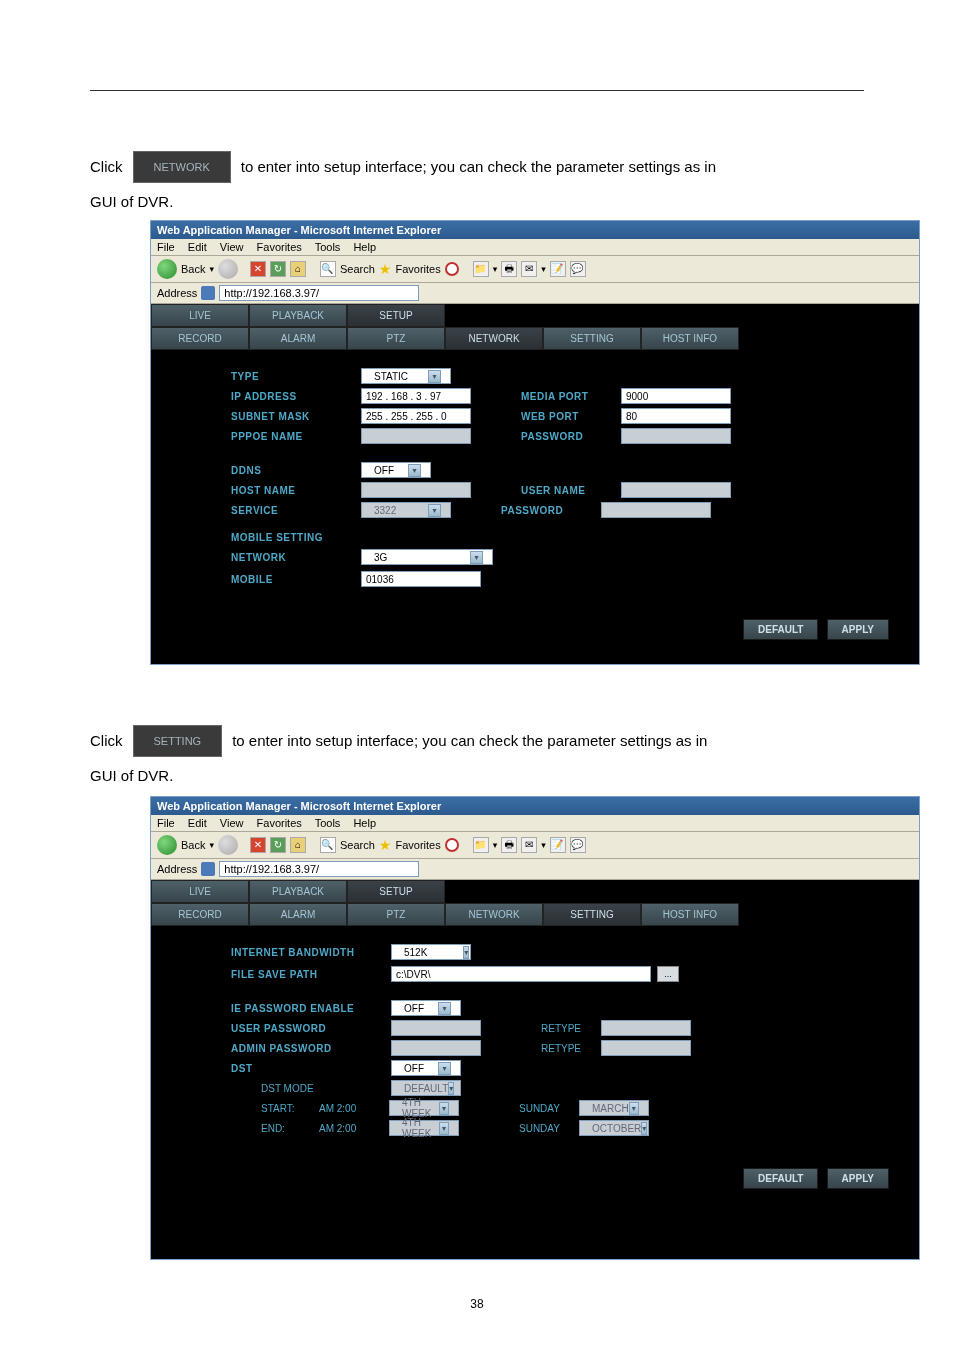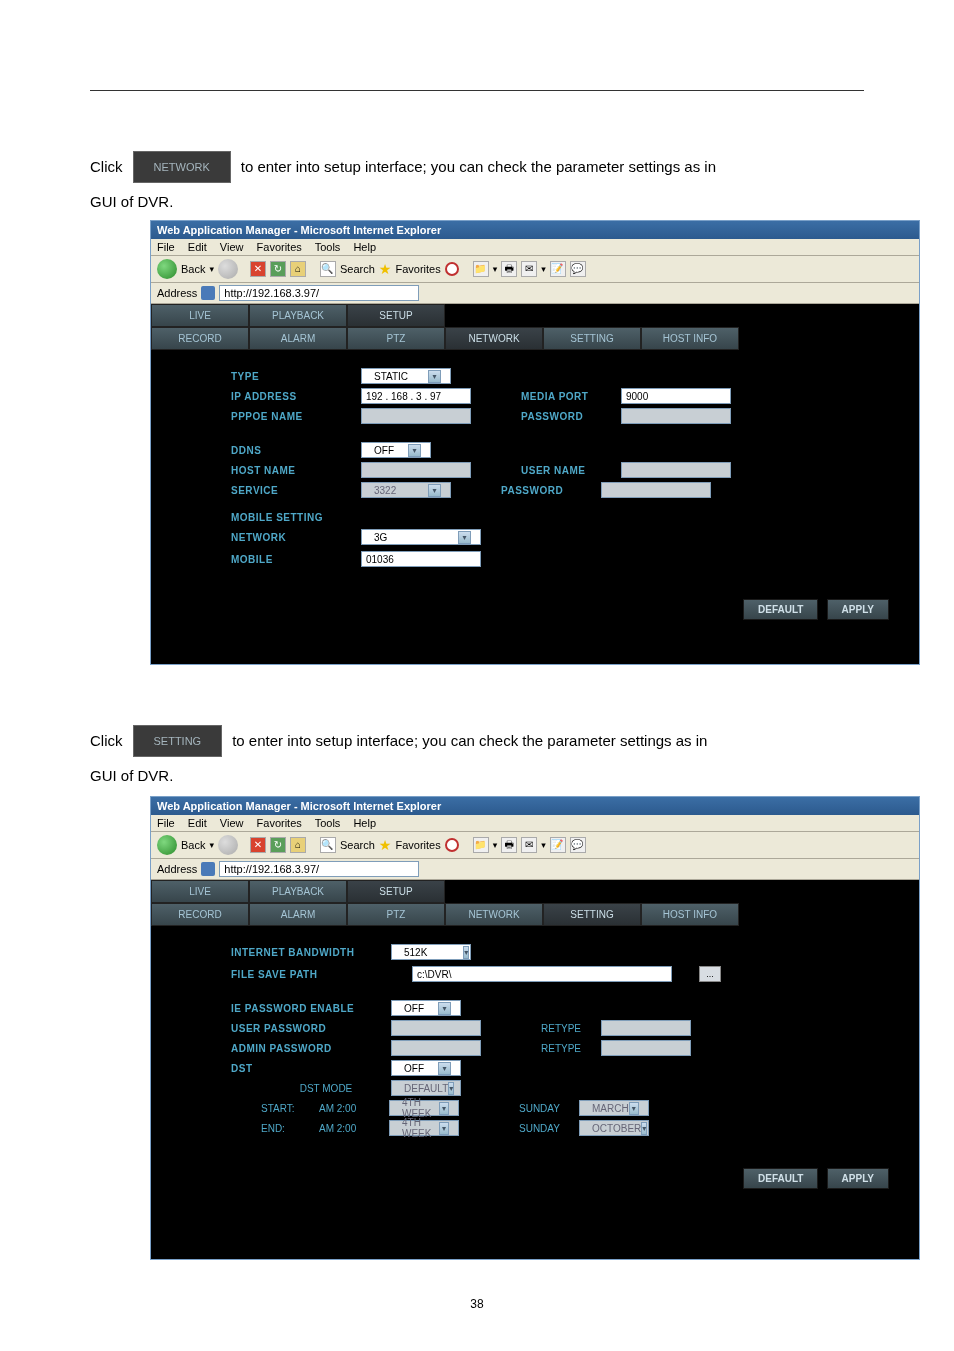--- a/index.html
+++ b/index.html
@@ -124,20 +124,26 @@
               <span class="sel-arrow">▾</span>
             </span>
         </div>
         <div class="form-row">
           <span class="form-label">IP ADDRESS</span>
           <span class="inp">192 . 168 .   3  .  97</span>
           <span class="form-label2">MEDIA PORT</span>
           <span class="inp">9000</span>
         </div>
         <div class="form-row">
+          <span class="form-label">SUBNET MASK</span>
+          <span class="inp">255 . 255 . 255 .   0</span>
+          <span class="form-label2">WEB PORT</span>
+          <span class="inp">80</span>
+        </div>
+        <div class="form-row">
           <span class="form-label">PPPOE NAME</span>
           <span class="inp disabled"></span>
           <span class="form-label2">PASSWORD</span>
           <span class="inp disabled"></span>
         </div>
         <div class="gap"></div>
         <div class="form-row">
           <span class="form-label">DDNS</span>
           <span class="sel" style="width:70px;">
               <span>OFF</span>
@@ -155,21 +161,21 @@
           <span class="sel disabled">
               <span>3322</span>
               <span class="sel-arrow">▾</span>
             </span>
           <span class="form-label2">PASSWORD</span>
           <span class="inp disabled"></span>
         </div>
         <div class="section-title">MOBILE SETTING</div>
         <div class="form-row">
           <span class="form-label">NETWORK</span>
-          <span class="sel" style="width:120px;">
+          <span class="sel" style="width:132px;">
               <span>3G</span>
               <span class="sel-arrow">▾</span>
             </span>
         </div>
         <div class="form-row" style="margin-top:6px;">
           <span class="form-label">MOBILE</span>
           <span class="inp" style="width:120px;">01036</span>
         </div>
       </div>
       <div class="btnrow">
@@ -242,21 +248,21 @@
         <div class="dvr-tab">HOST INFO</div>
       </div>
       <div class="dvr-body">
         <div class="form-row">
           <span class="form-label" style="width:160px;">INTERNET BANDWIDTH</span>
           <span class="sel" style="width:80px;gap:36px;">
               <span>512K</span>
               <span class="sel-arrow">▾</span>
             </span>
         </div>
-        <div class="form-row" style="margin-top:6px;gap:21px;">
+        <div class="form-row" style="margin-top:6px;">
           <span class="form-label" style="width:160px;">FILE SAVE PATH</span>
           <span class="inp inp-wide">c:\DVR\</span>
           <span class="browse-btn">...</span>
         </div>
         <div class="gap"></div>
         <div class="form-row">
           <span class="form-label" style="width:160px;">IE PASSWORD ENABLE</span>
           <span class="sel" style="width:70px;">
               <span>OFF</span>
               <span class="sel-arrow">▾</span>
@@ -275,21 +281,21 @@
           <span class="inp disabled" style="width:90px;"></span>
         </div>
         <div class="form-row">
           <span class="form-label" style="width:160px;">DST</span>
           <span class="sel" style="width:70px;">
               <span>OFF</span>
               <span class="sel-arrow">▾</span>
             </span>
         </div>
         <div class="form-row">
-          <span class="sublabel" style="margin-left:30px; width:130px;text-align:center;">DST MODE</span>
+          <span class="sublabel" style="margin-left:30px; width:130px;">DST MODE</span>
           <span class="sel disabled" style="width:70px;">
               <span>DEFAULT</span>
               <span class="sel-arrow">▾</span>
             </span>
         </div>
         <div class="form-row">
           <span class="sublabel">START:</span>
           <span style="color:#4fa8c8;font-size:10px;width:70px;">AM 2:00</span>
           <span class="sel disabled" style="width:70px;">
               <span>4TH WEEK</span>

